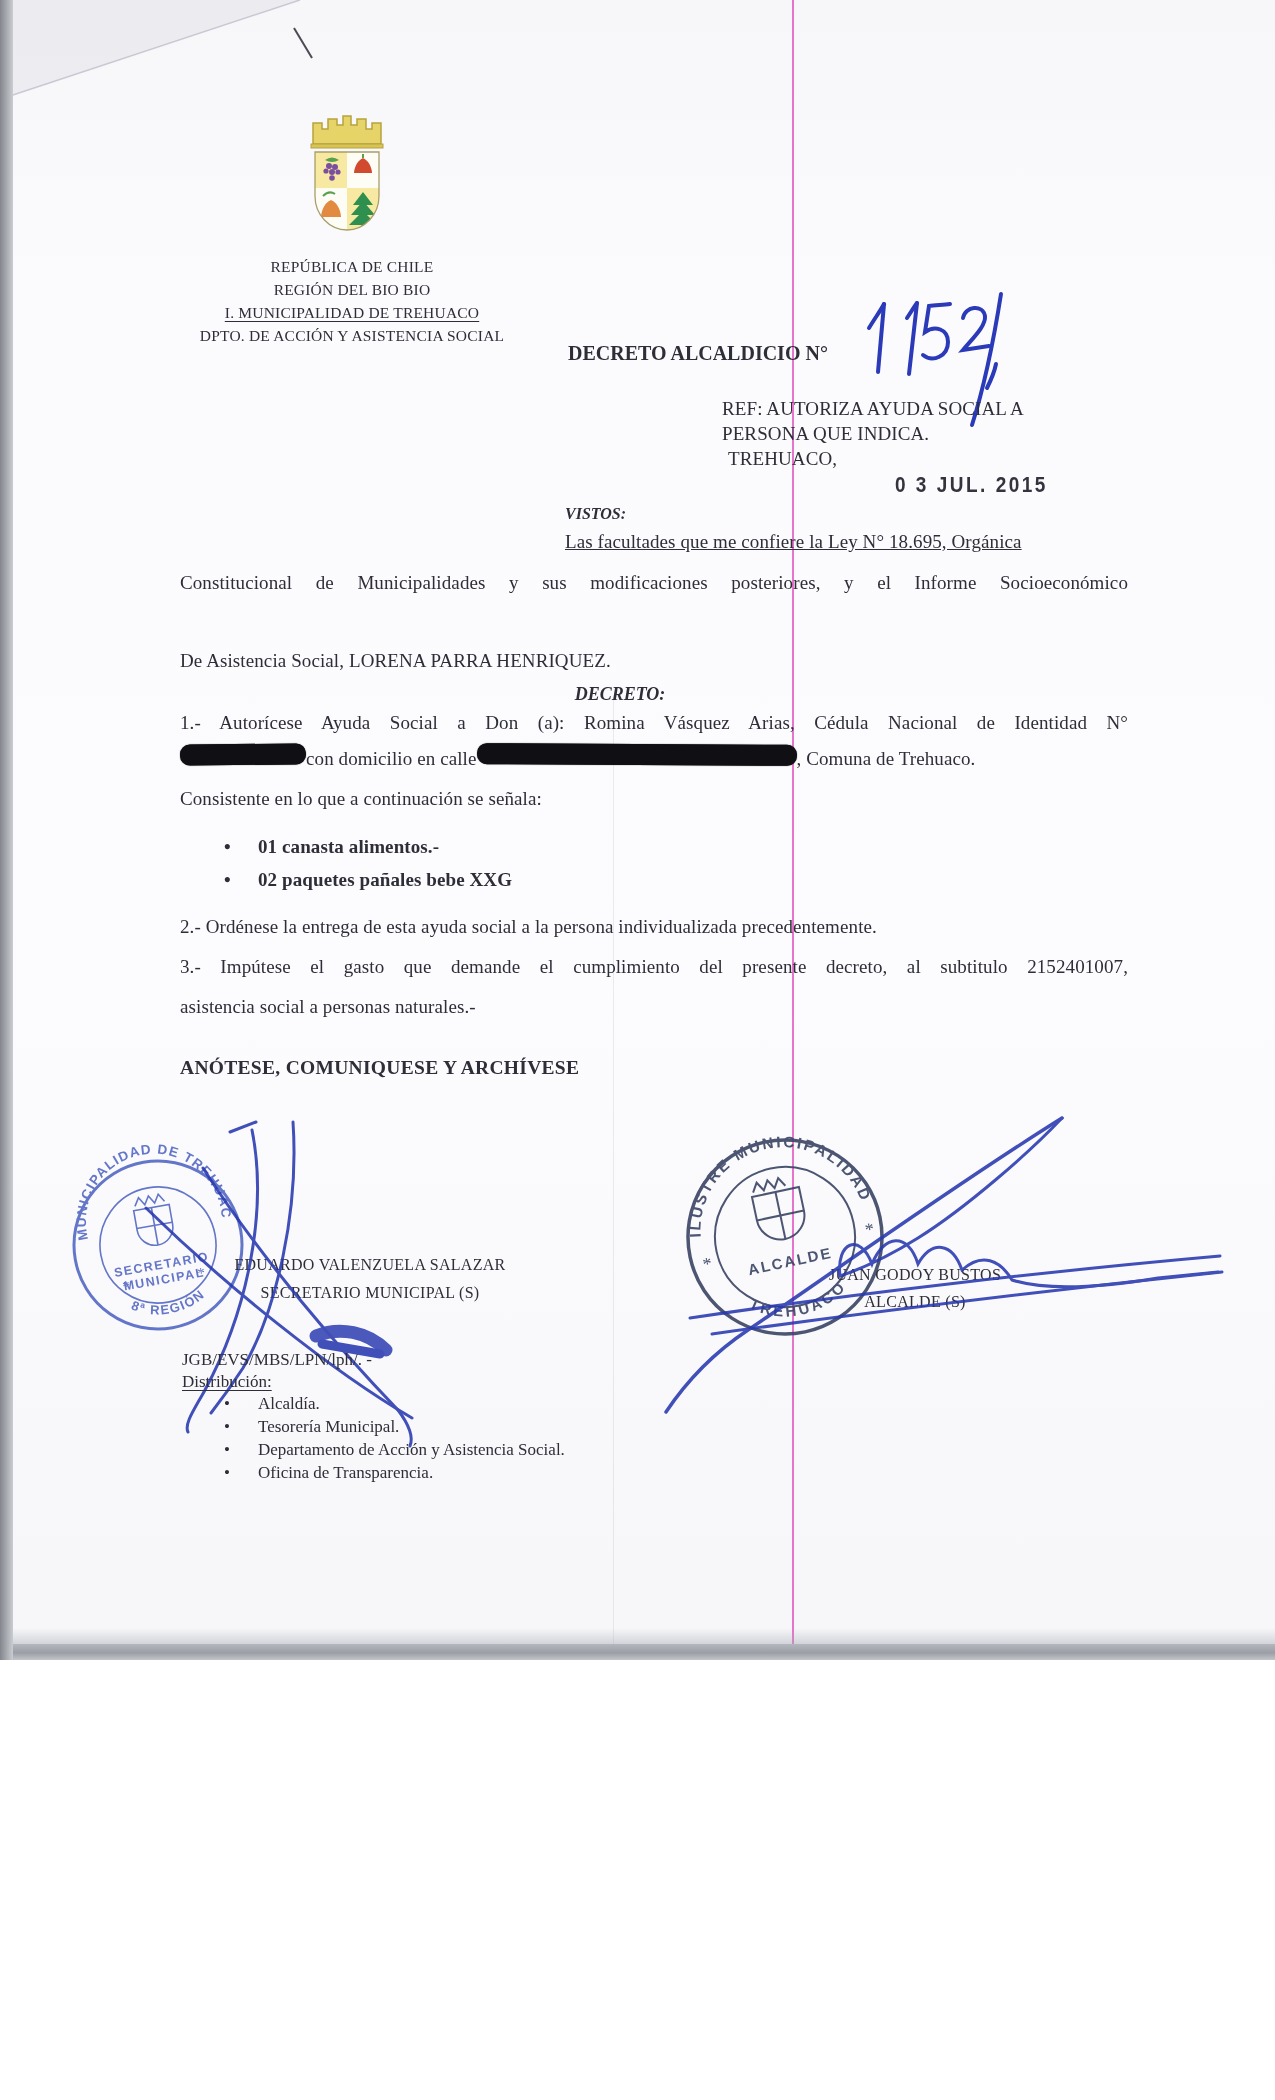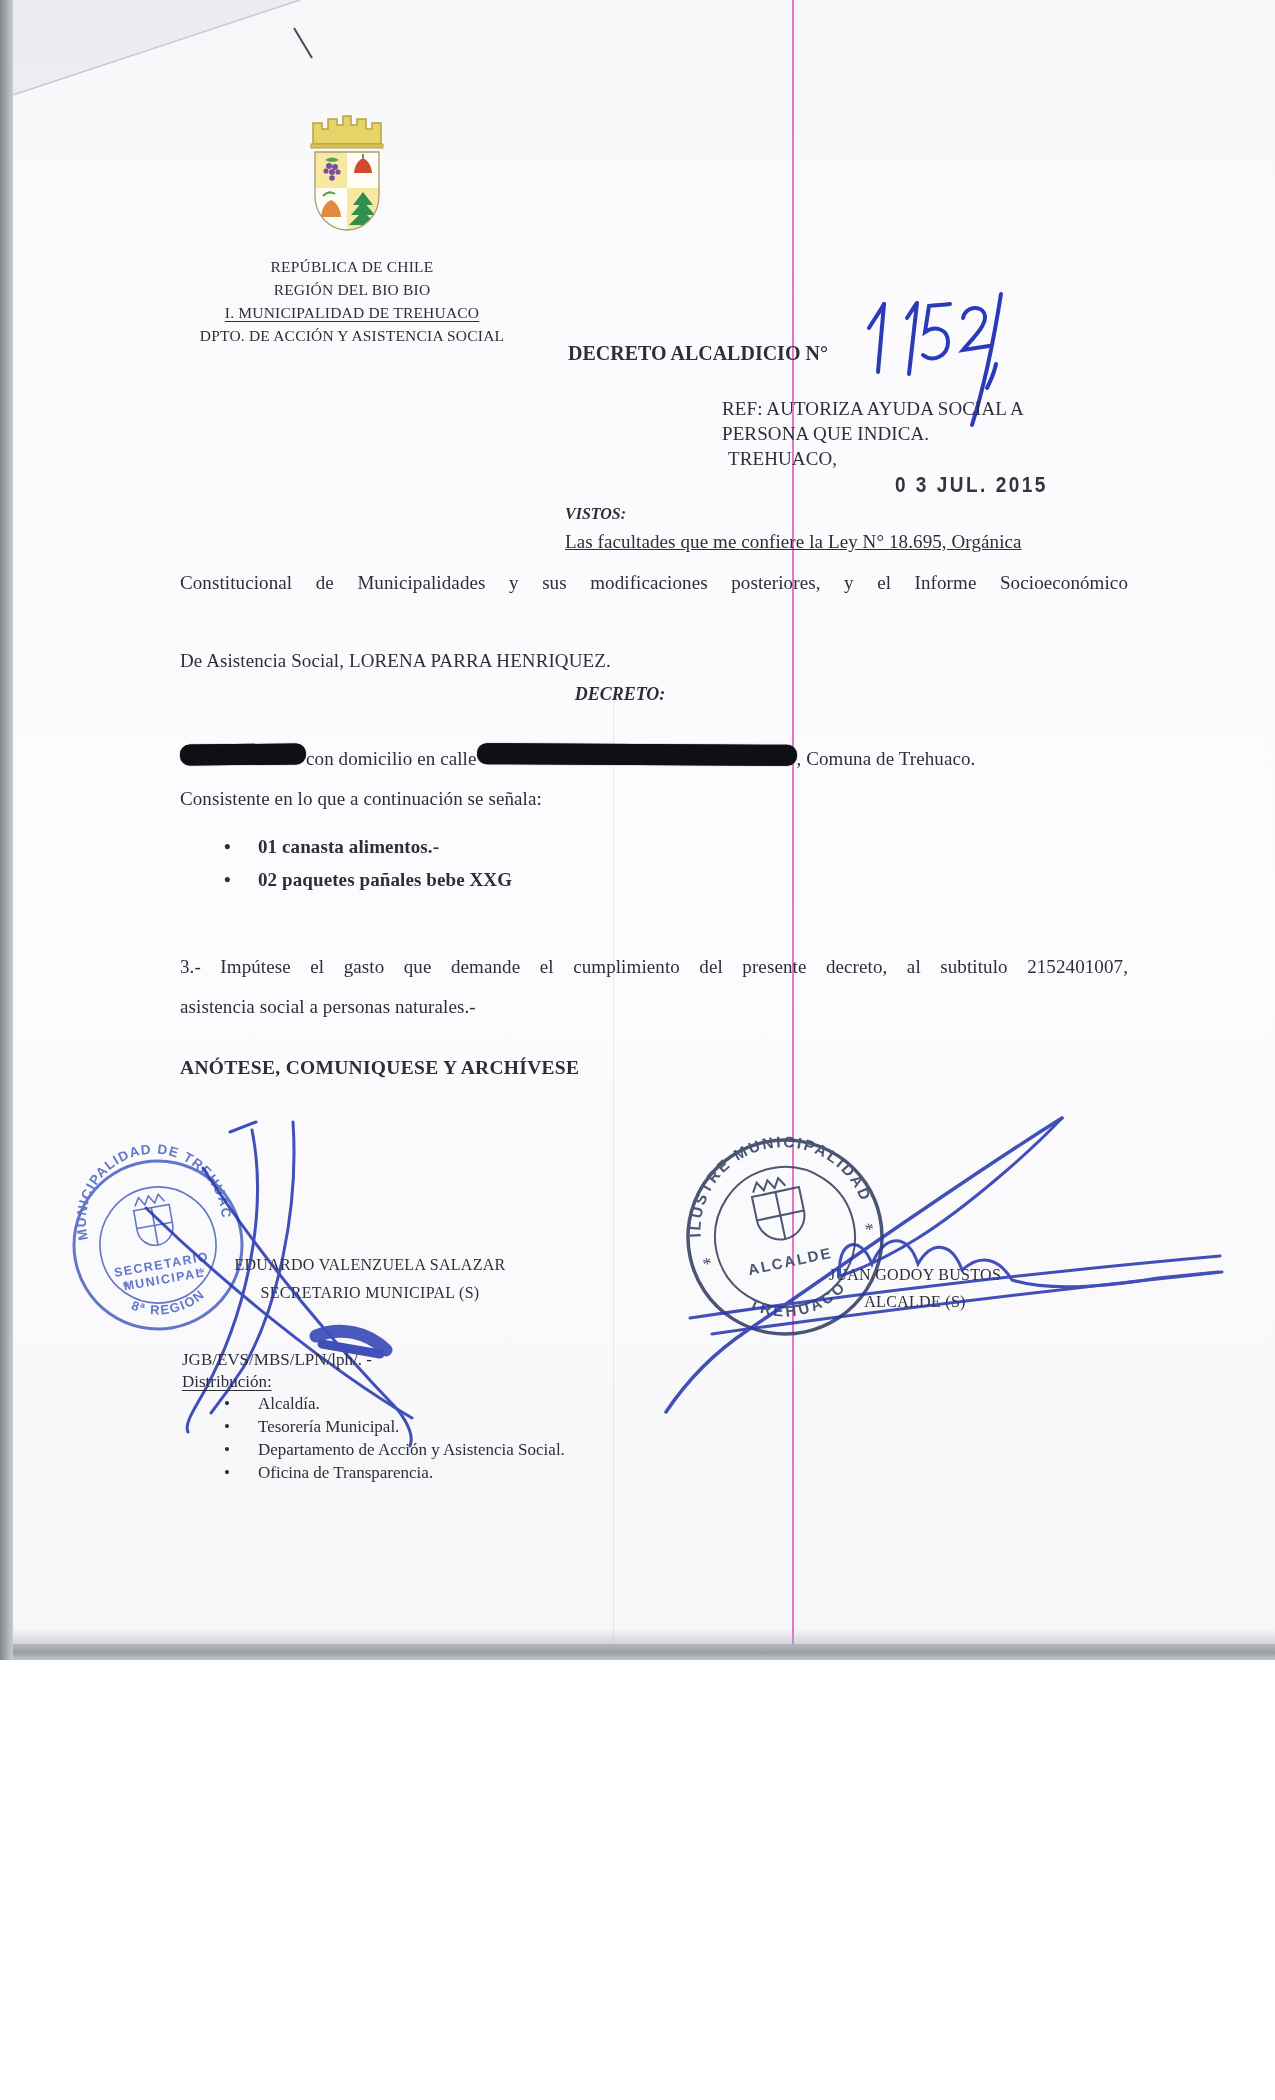--- a/index.html
+++ b/index.html
@@ -118,32 +118,34 @@
   <div class="t body" style="left:722px;top:423px;">PERSONA QUE INDICA.</div>
   <div class="t body" style="left:722px;top:448px;margin-left:6px;">TREHUACO,</div>
   <div class="t stampdate" style="left:895px;top:474px;">0 3 JUL. 2015</div>
 
   <div class="t bi" style="left:565px;top:505px;font-size:16px;">VISTOS:</div>
   <div class="t body" style="left:565px;top:531px;text-decoration:underline;">Las facultades que me confiere la Ley N° 18.695, Orgánica</div>
   <div class="t body just" style="left:180px;top:572px;width:948px;">Constitucional de Municipalidades y sus modificaciones posteriores, y el Informe Socioeconómico</div>
   <div class="t body" style="left:180px;top:650px;">De Asistencia Social, LORENA PARRA HENRIQUEZ.</div>
 
   <div class="t bi center" style="left:540px;top:684px;width:160px;font-size:18px;">DECRETO:</div>
+  <div class="t body just" style="left:180px;top:712px;width:948px;">1.- Autorícese Ayuda Social a Don (a): Romina Vásquez Arias, Cédula Nacional de Identidad N°</div>
 
   <div class="t body row" style="left:180px;top:744px;">
     <span class="redact" style="width:126px;transform:rotate(-.6deg);"></span>
       <span> con domicilio en calle</span>
       <span class="redact" style="width:320px;transform:rotate(.3deg);"></span>
       <span>, Comuna de Trehuaco.</span>
   </div>
 
   <div class="t body" style="left:180px;top:788px;">Consistente en lo que a continuación se señala:</div>
   <div class="bullet-line body bold" style="left:258px;top:836px;">01 canasta alimentos.-</div>
   <div class="bullet-line body bold" style="left:258px;top:869px;">02 paquetes pañales bebe XXG</div>
 
+  <div class="t body" style="left:180px;top:916px;">2.- Ordénese la entrega de esta ayuda social a la persona individualizada precedentemente.</div>
   <div class="t body just" style="left:180px;top:956px;width:948px;">3.- Impútese el gasto que demande el cumplimiento del presente decreto, al subtitulo 2152401007,</div>
   <div class="t body" style="left:180px;top:996px;">asistencia social a personas naturales.-</div>
 
   <div class="t bold" style="left:180px;top:1057px;font-size:19.5px;letter-spacing:.3px;">ANÓTESE, COMUNIQUESE Y ARCHÍVESE</div>
 
   <svg class="t" style="left:70px;top:1157px;transform:rotate(-10deg);opacity:.85;" width="176" height="176" viewBox="0 0 176 176">
     <g stroke="#4a5fc0" fill="none">
       <circle cx="88" cy="88" r="84" stroke-width="3"></circle>
       <circle cx="88" cy="88" r="58" stroke-width="1.6"></circle>
     </g>

